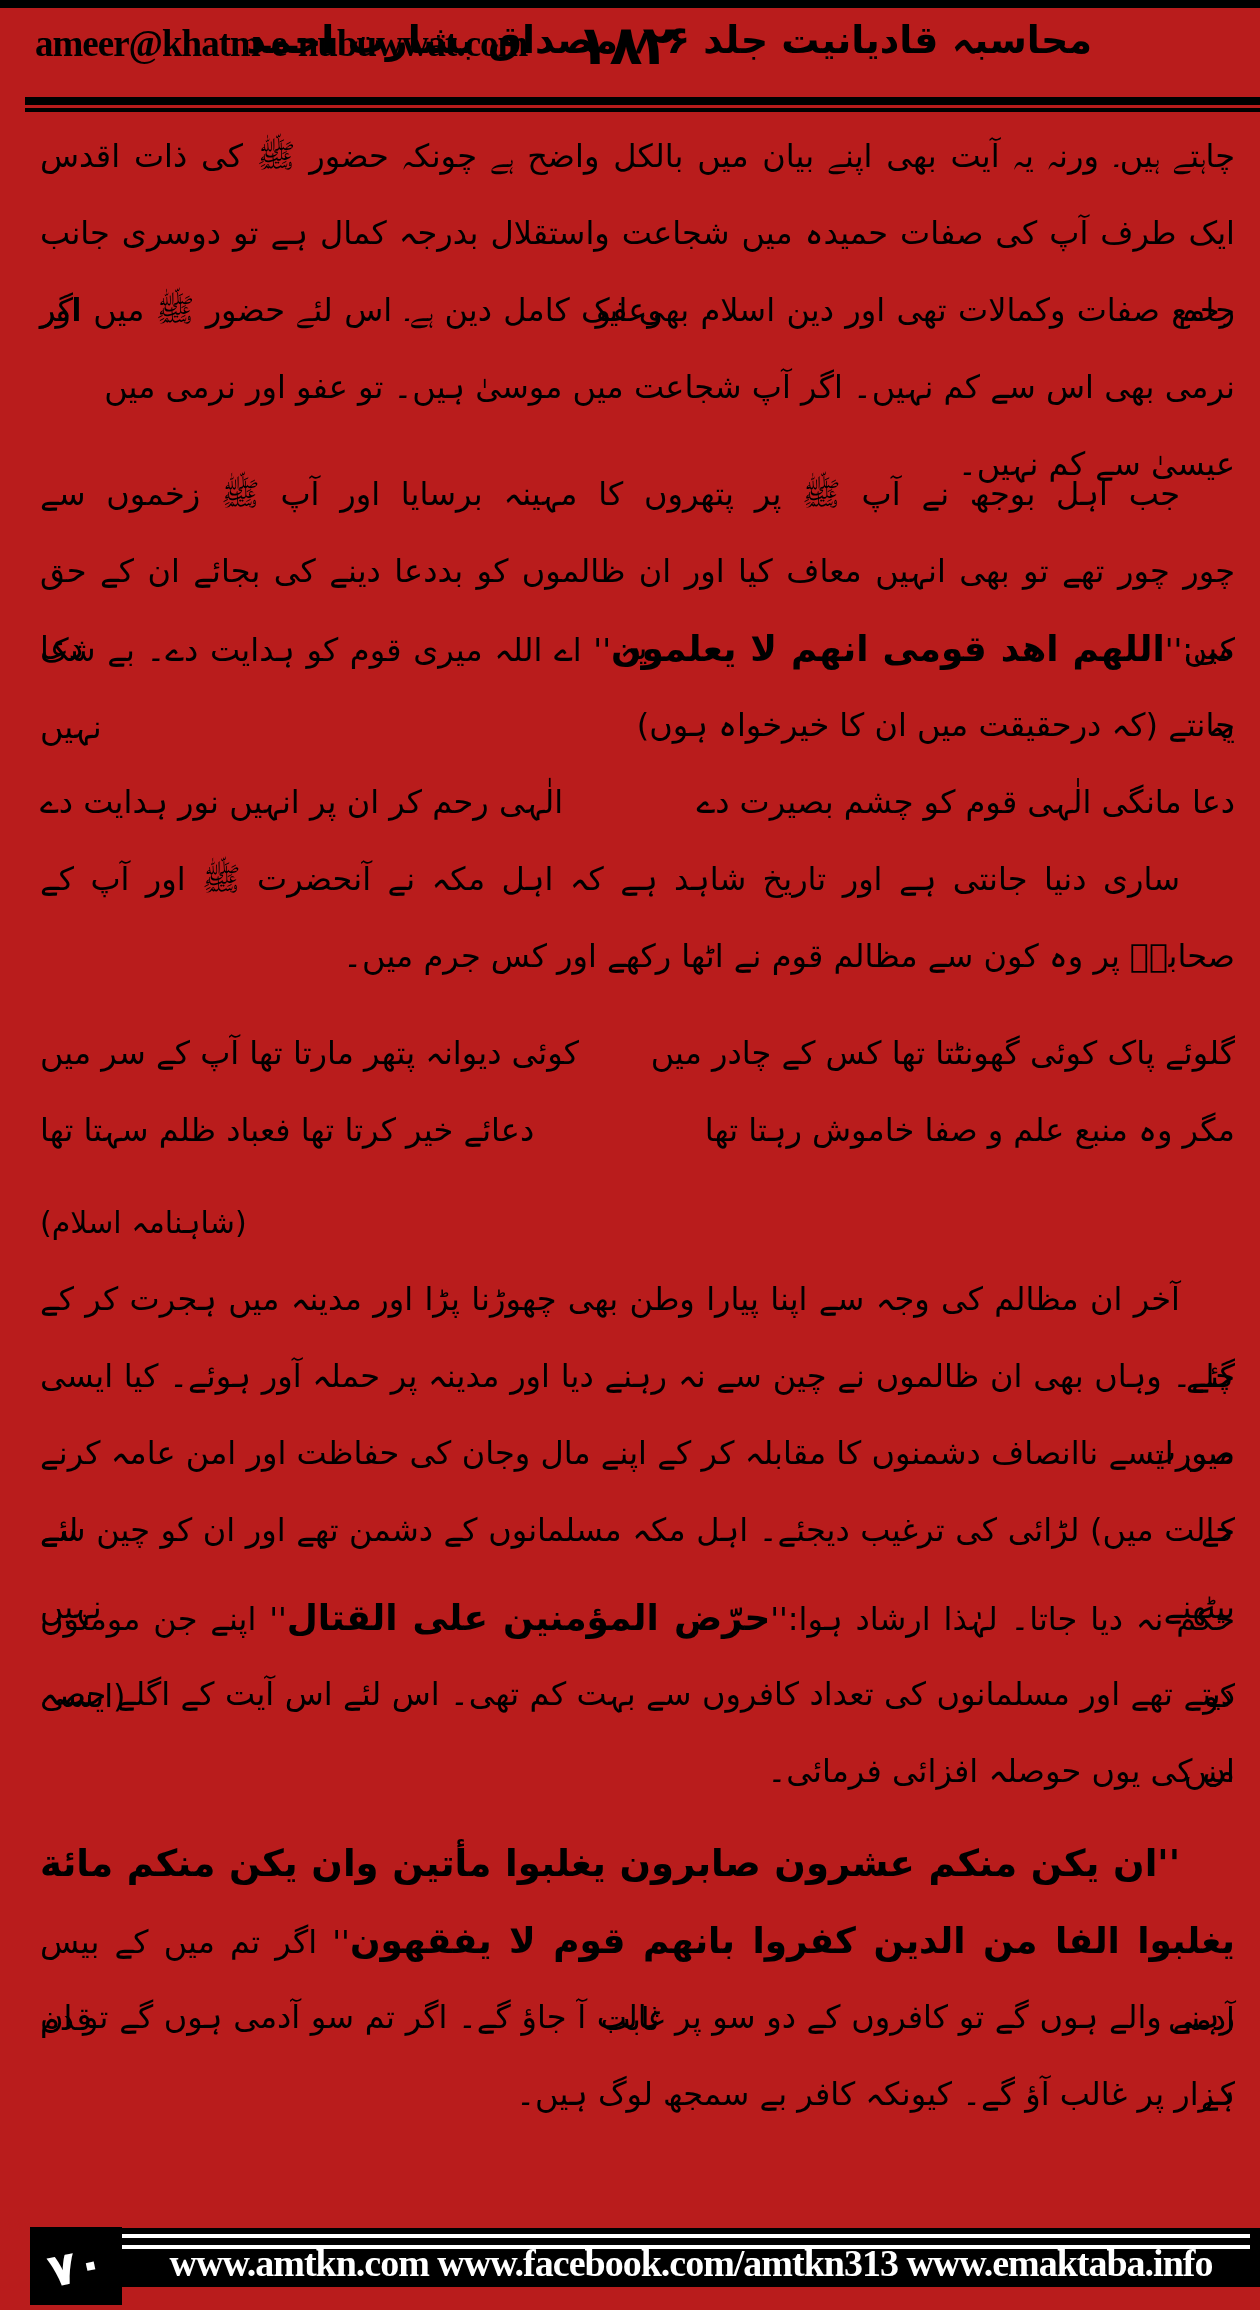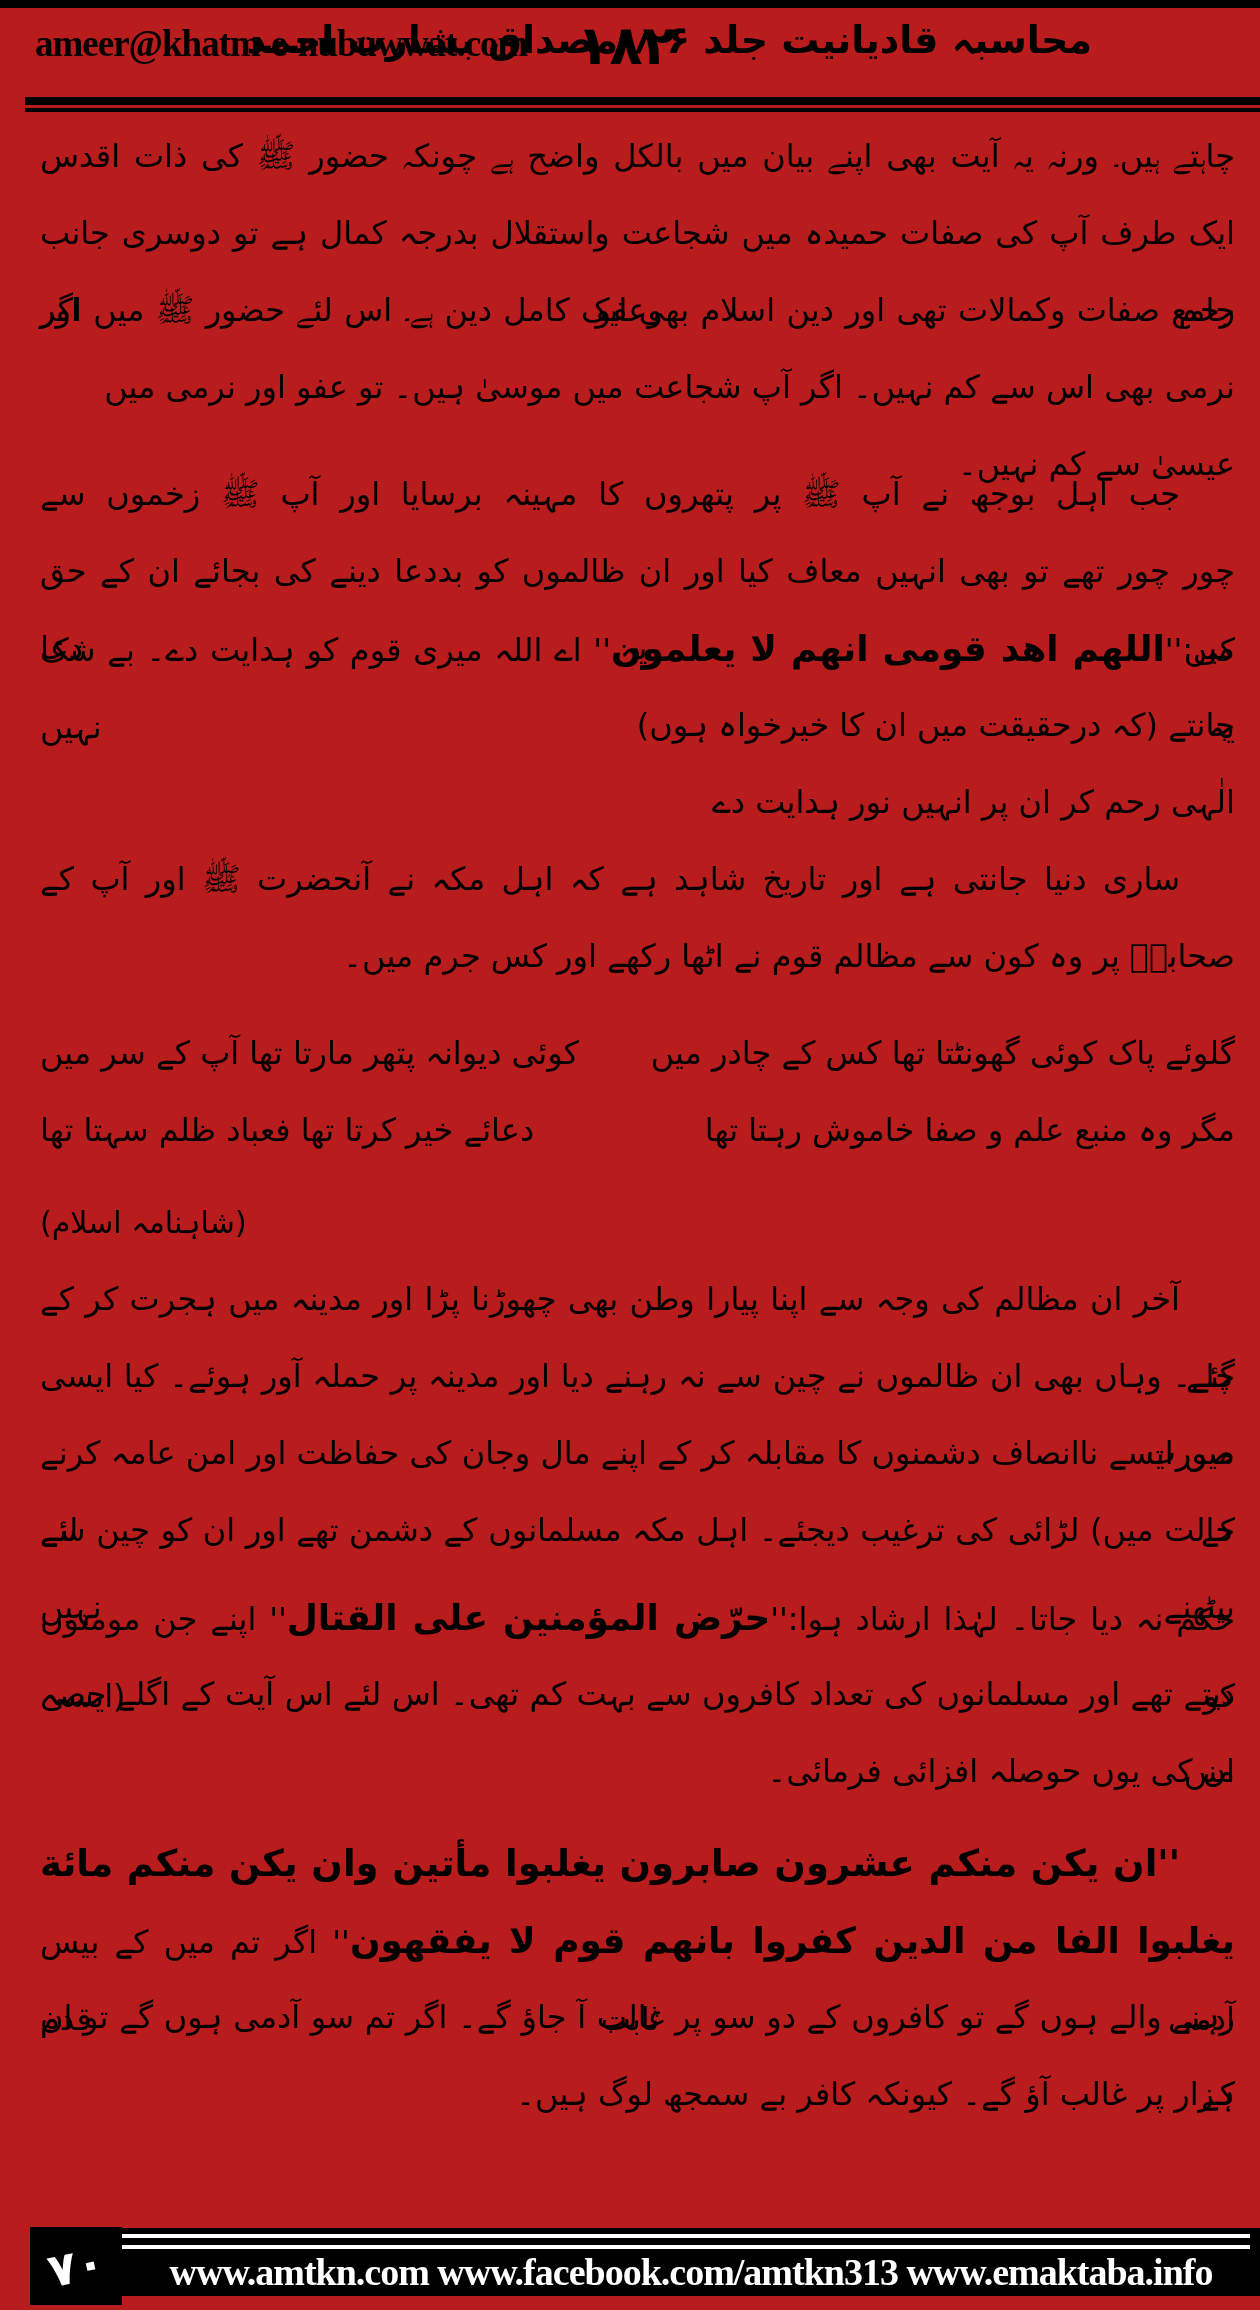--- a/index.html
+++ b/index.html
@@ -48,21 +48,21 @@
   .g10{margin-top:10px;}.g15{margin-top:15px;}.g20{margin-top:20px;}.g30{margin-top:30px;}
   
   .ftr-square{
     position:absolute;left:30px;top:2227px;width:92px;height:78px;background:#000;
     display:flex;align-items:center;justify-content:center;
   }
   .ftr-square .num{
     color:#fff;font-size:46px;font-weight:700;transform:rotate(-12deg);
     font-family:"DejaVu Sans",sans-serif;line-height:1;
   }
-  .ftr-bar{position:absolute;left:122px;right:0;top:2228px;height:68px;background:#000;}
+  .ftr-bar{position:absolute;left:122px;right:0;top:2228px;height:59px;background:#000;}
   .ftr-stripe1{position:absolute;left:0;right:10px;top:6px;height:4px;background:#fff;}
   .ftr-stripe2{position:absolute;left:0;right:10px;top:17px;height:4px;background:#fff;}
   .ftr-urls{
     position:absolute;left:0;right:0;bottom:2px;
     text-align:center;color:#fff;
     font-family:"Liberation Serif","DejaVu Serif",serif;
     font-weight:700;font-size:38px;letter-spacing:-1px;
     white-space:nowrap;
   }
 </style>
@@ -82,20 +82,21 @@
   <div class="body-text">
       <div class="line j"><span>چاہتے ہیں۔ ورنہ یہ آیت بھی اپنے بیان میں بالکل واضح ہے چونکہ حضور ﷺ کی ذات اقدس</span></div>
       <div class="line j"><span>ایک طرف آپ کی صفات حمیدہ میں شجاعت واستقلال بدرجہ کمال ہے تو دوسری جانب رحم وعفو اور</span></div>
       <div class="line j"><span>جامع صفات وکمالات تھی اور دین اسلام بھی ایک کامل دین ہے۔ اس لئے حضور ﷺ میں اگر</span></div>
       <div class="line e"><span>نرمی بھی اس سے کم نہیں۔ اگر آپ شجاعت میں موسیٰ ہیں۔ تو عفو اور نرمی میں عیسیٰ سے کم نہیں۔</span></div>
       <div class="line j indent g30"><span>جب اہل بوجھ نے آپ ﷺ پر پتھروں کا مہینہ برسایا اور آپ ﷺ زخموں سے</span></div>
       <div class="line j"><span>چور چور تھے تو بھی انہیں معاف کیا اور ان ظالموں کو بددعا دینے کی بجائے ان کے حق میں یہ دعا</span></div>
       <div class="line j"><span>کی:''</span><span class="arabic-bold">اللھم اھد قومی انھم لا یعلمون</span><span>'' اے اللہ میری قوم کو ہدایت دے۔ بے شک یہ نہیں</span></div>
       <div class="line e"><span>جانتے (کہ درحقیقت میں ان کا خیرخواہ ہوں)</span></div>
       <div class="line couplet">
+        <span class="misra">دعا مانگی الٰہی قوم کو چشم بصیرت دے</span>
         <span class="misra">الٰہی رحم کر ان پر انہیں نور ہدایت دے</span>
       </div>
       <div class="line j indent"><span>ساری دنیا جانتی ہے اور تاریخ شاہد ہے کہ اہل مکہ نے آنحضرت ﷺ اور آپ کے</span></div>
       <div class="line e"><span>صحابہؓ پر وہ کون سے مظالم قوم نے اٹھا رکھے اور کس جرم میں۔</span></div>
       <div class="line couplet g20">
         <span class="misra">گلوئے پاک کوئی گھونٹتا تھا کس کے چادر میں</span>
         <span class="misra">کوئی دیوانہ پتھر مارتا تھا آپ کے سر میں</span>
       </div>
       <div class="line couplet">
         <span class="misra">مگر وہ منبع علم و صفا خاموش رہتا تھا</span>

